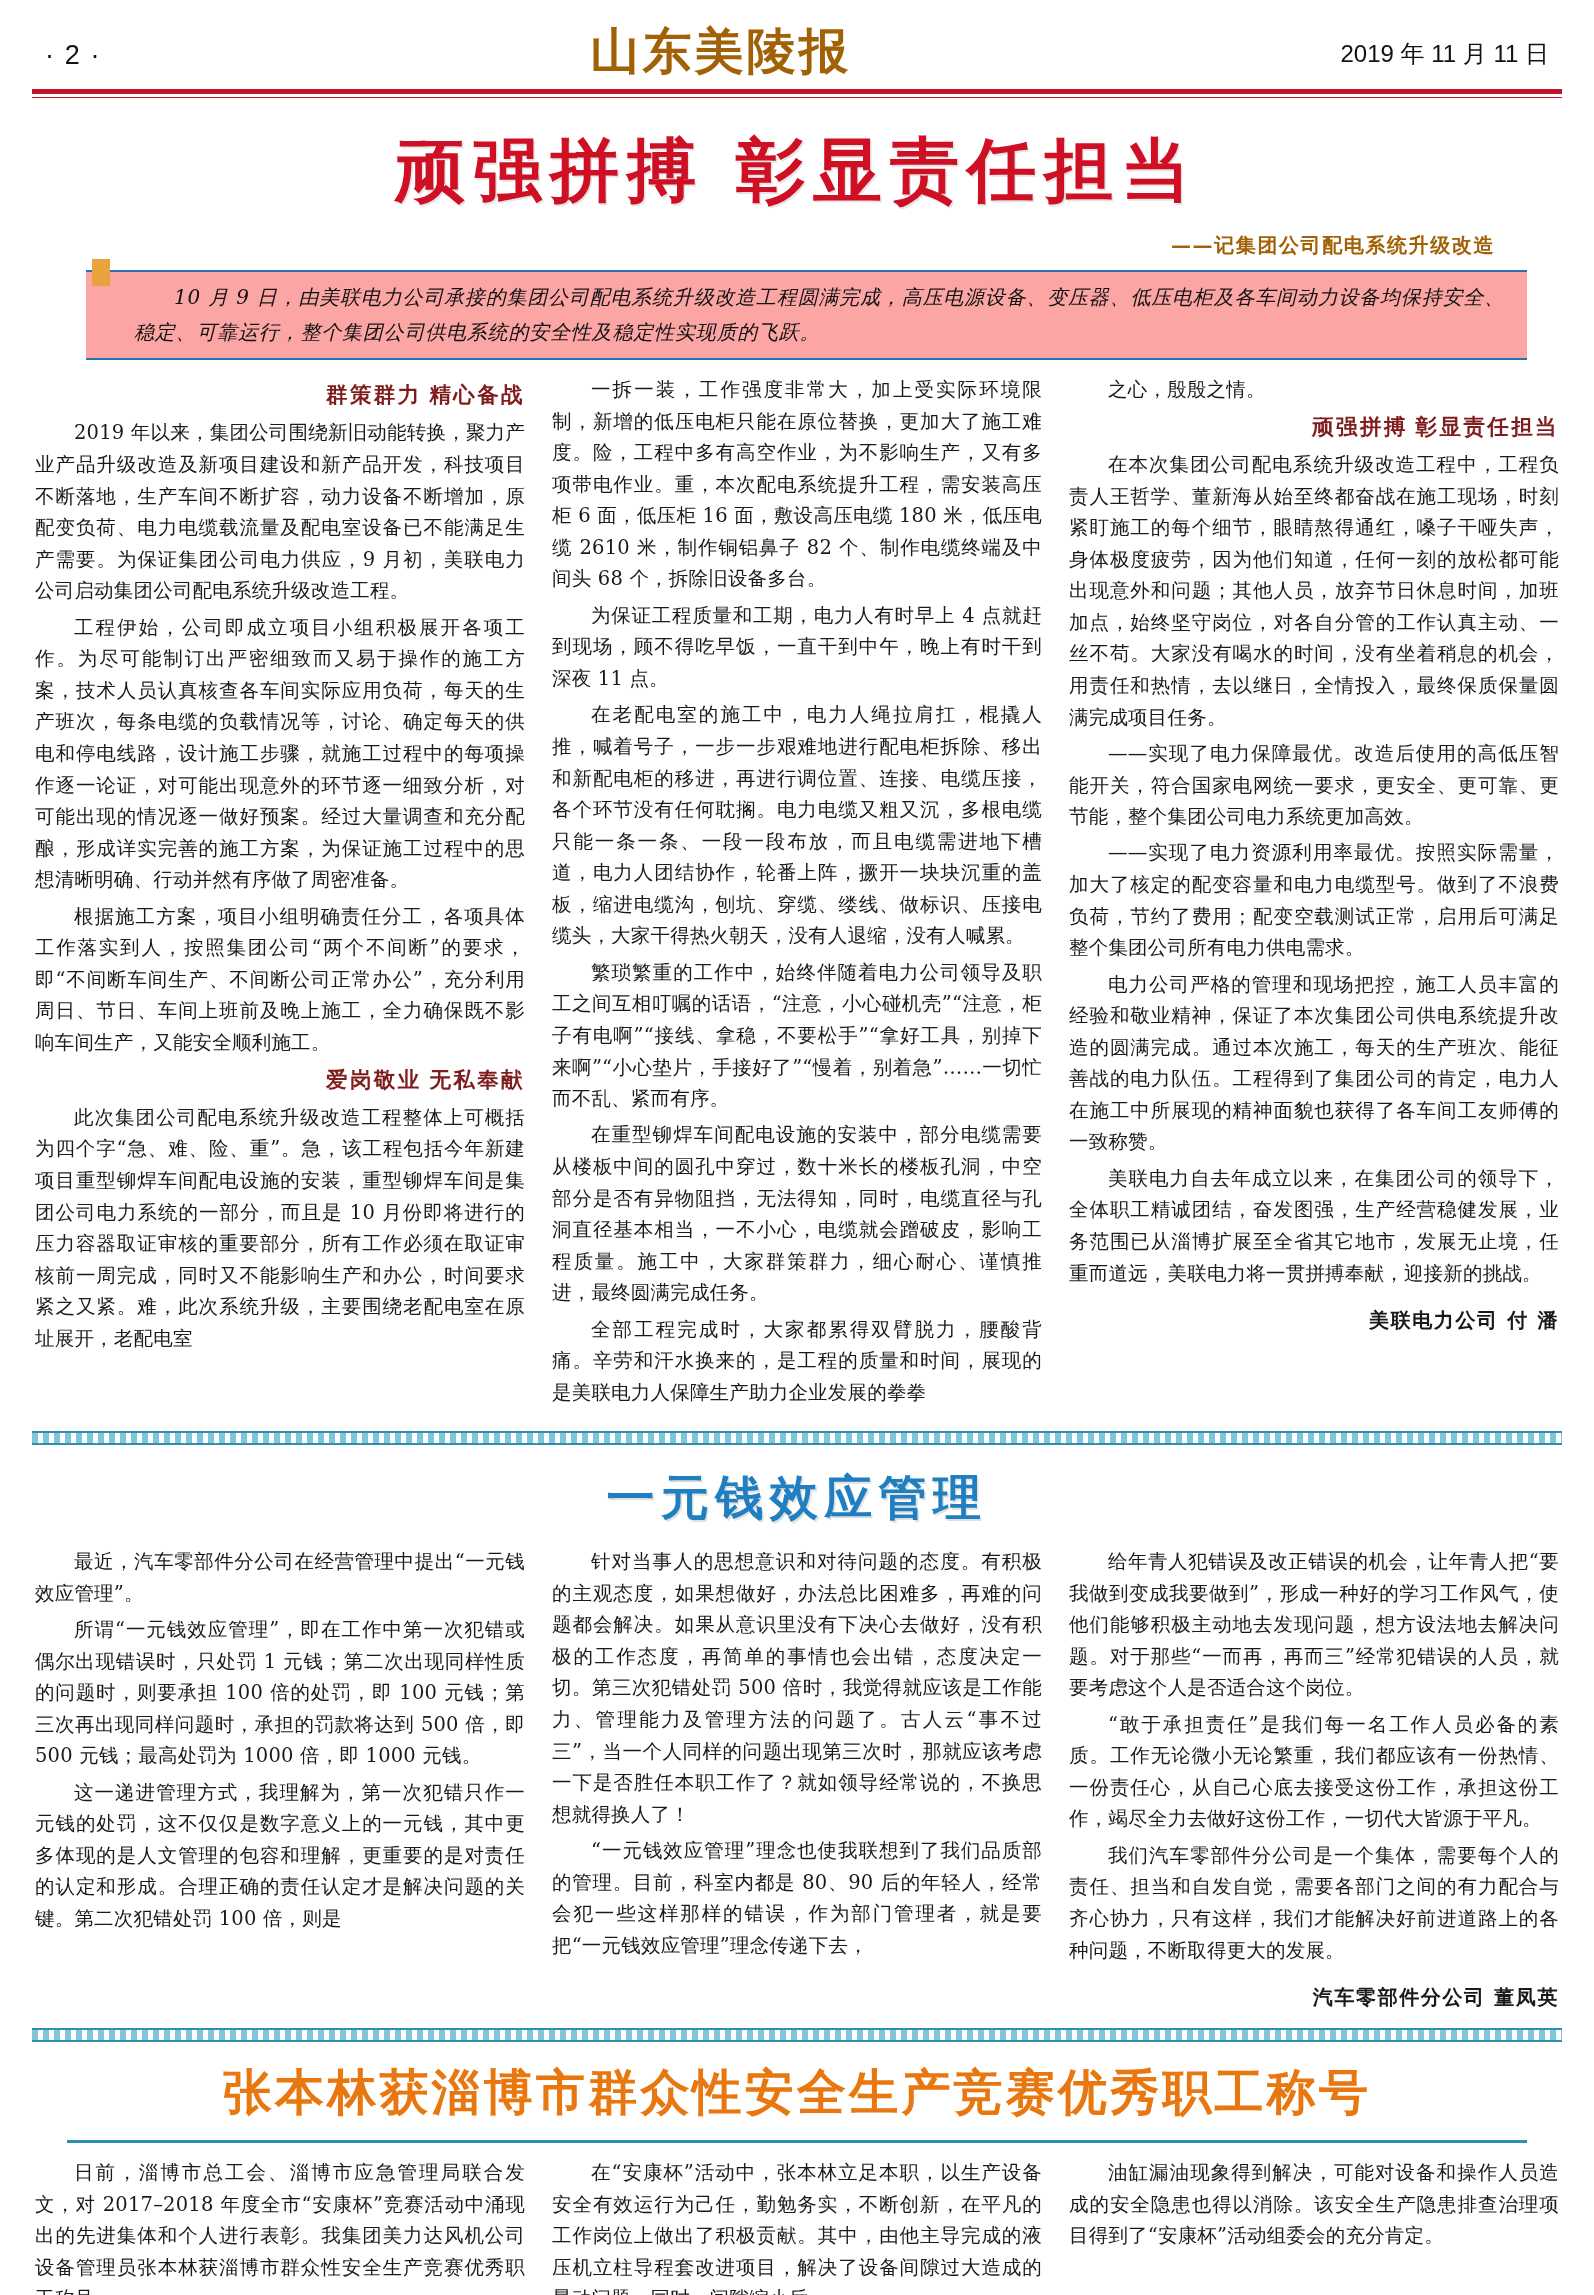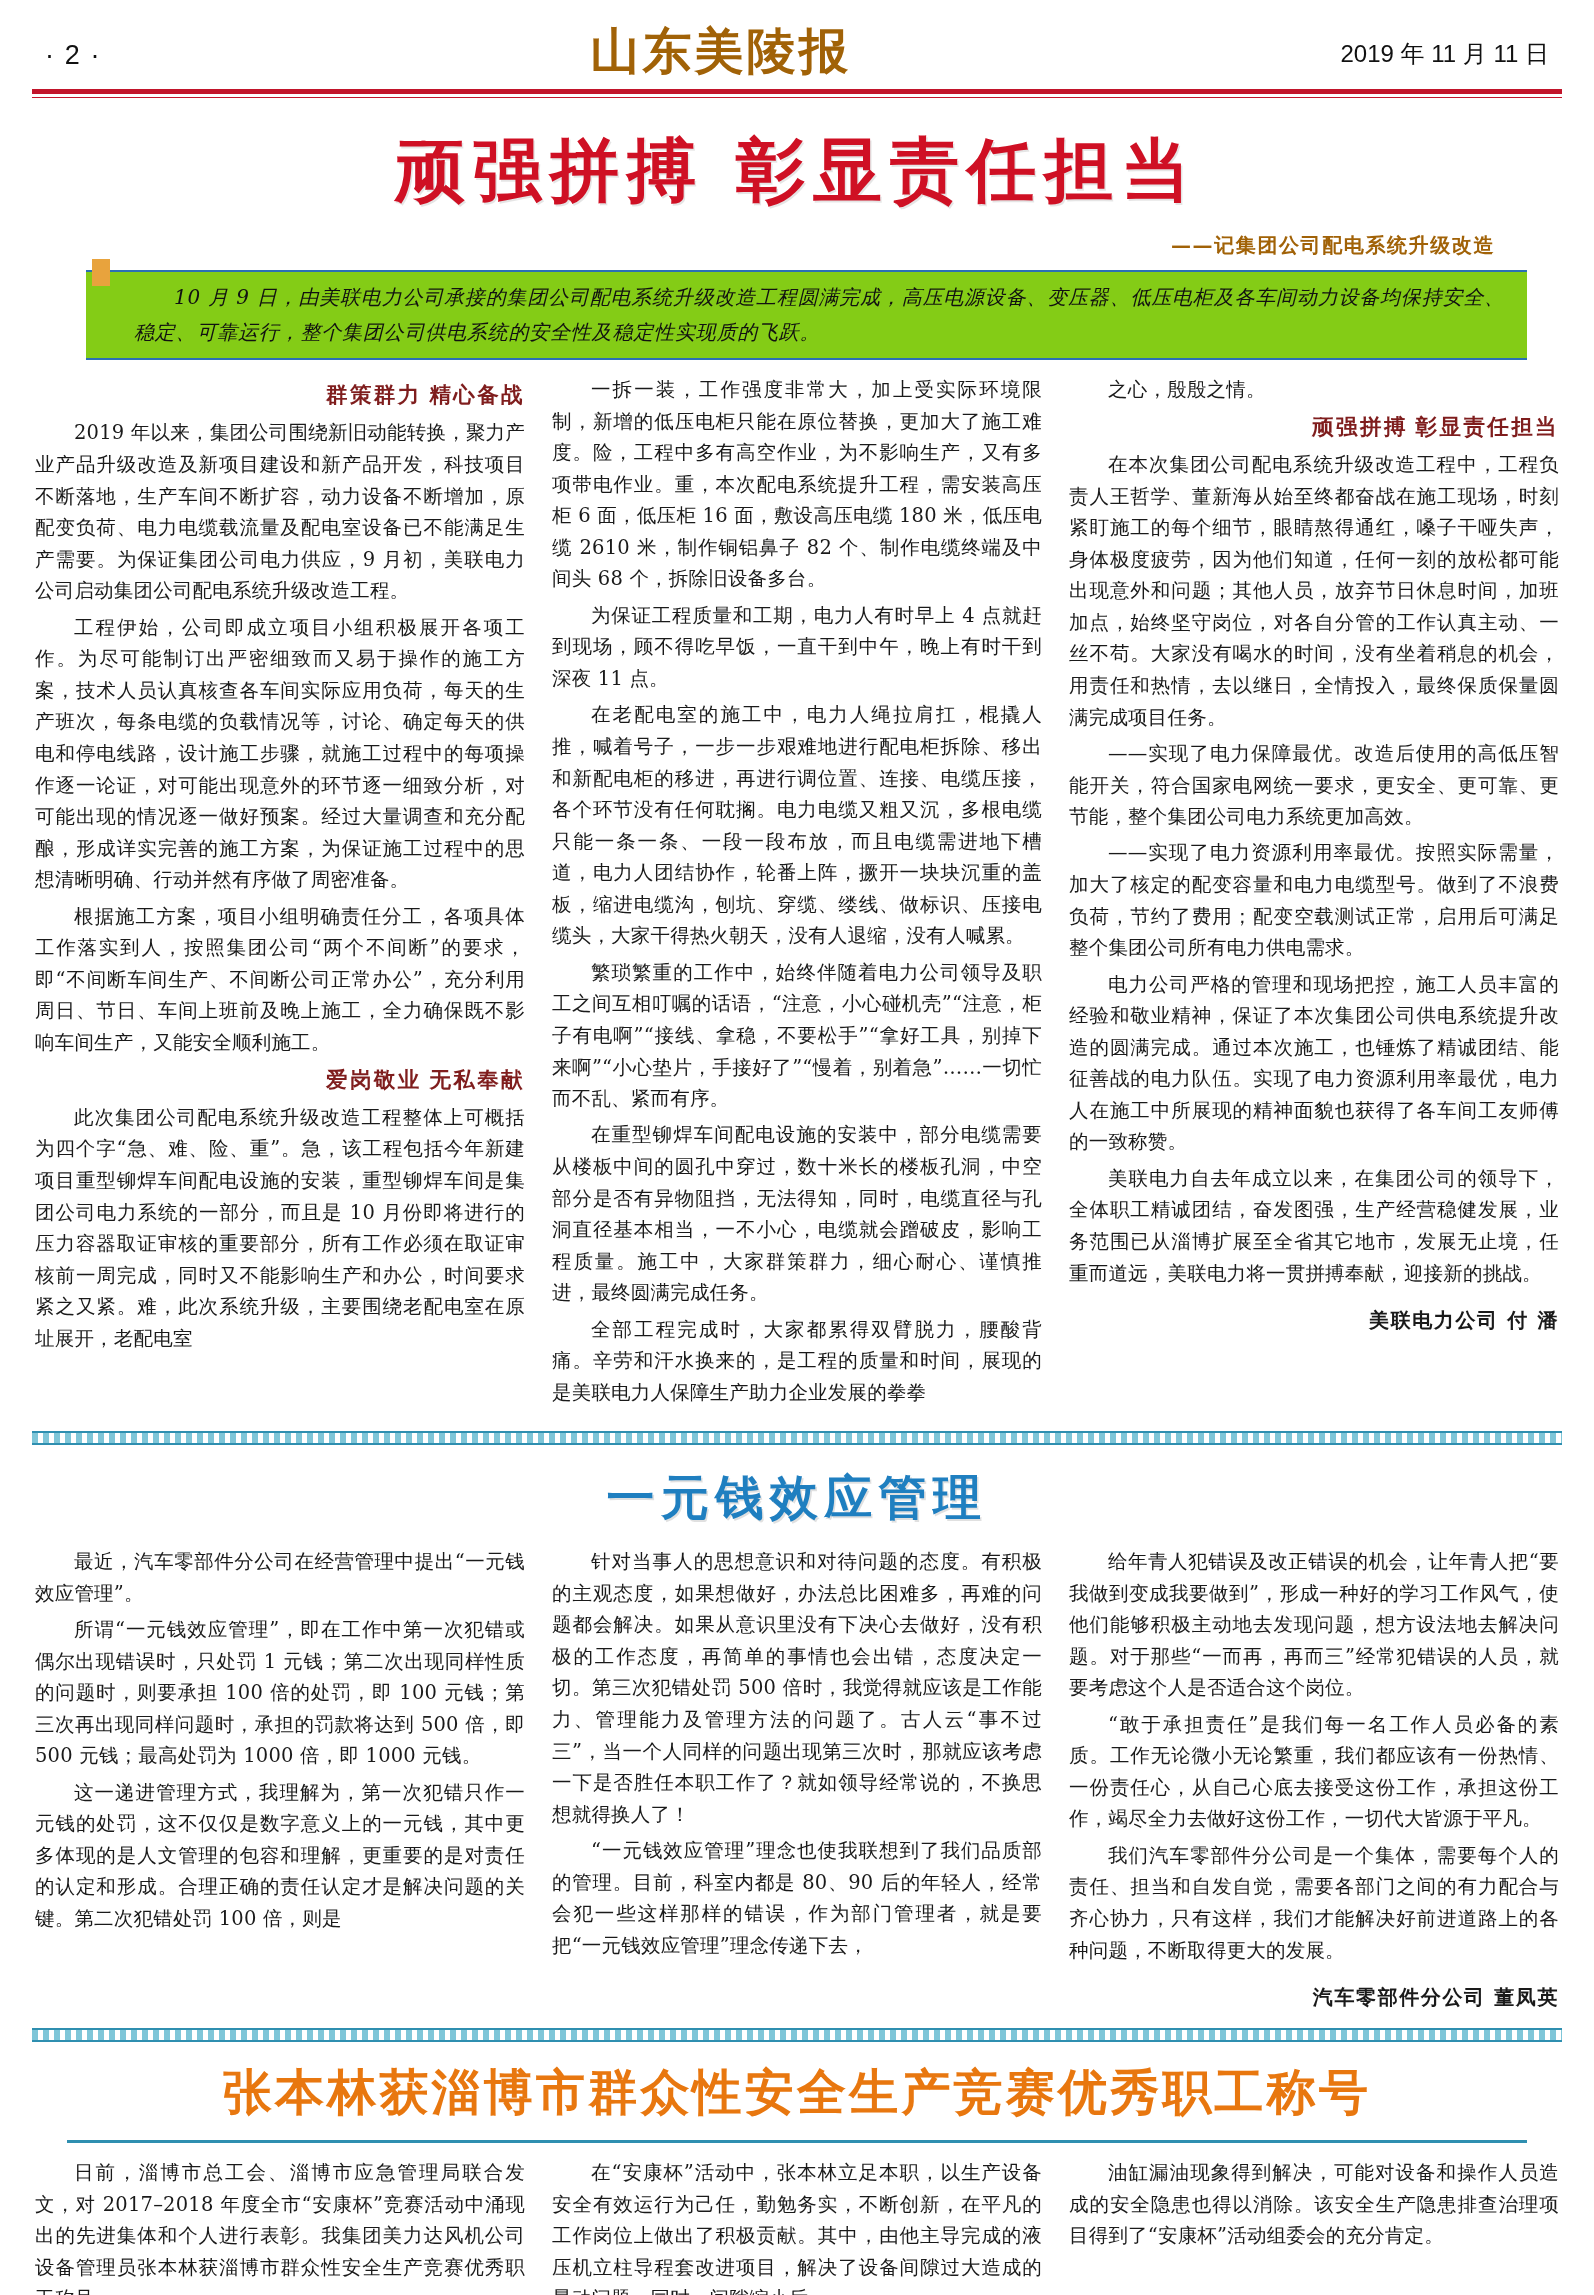--- a/index.html
+++ b/index.html
@@ -91,21 +91,21 @@
     margin: 14.3px 64px 8px 0;
     font-family: "DejaVu Serif", serif;
   }
   .lead-box {
     position: relative;
     margin: 11px 32px 14.3px 51px;
     padding: 8px 11px 8px 48px;
     box-sizing: border-box;
     border-top: 2.4px solid #2b6fb5;
     border-bottom: 2.4px solid #2b6fb5;
-    background: #84cc16;
+    background: #fca5a5;
   }
   .lead-box .corner {
     position: absolute;
     left: 6.4px;
     top: -12.8px;
     width: 17.5px;
     height: 27px;
     background: #e8a33d;
   }
   .lead-text {
@@ -234,21 +234,21 @@
         <p class="body">繁琐繁重的工作中，始终伴随着电力公司领导及职工之间互相叮嘱的话语，“注意，小心碰机壳”“注意，柜子有电啊”“接线、拿稳，不要松手”“拿好工具，别掉下来啊”“小心垫片，手接好了”“慢着，别着急”……一切忙而不乱、紧而有序。</p>
         <p class="body">在重型铆焊车间配电设施的安装中，部分电缆需要从楼板中间的圆孔中穿过，数十米长的楼板孔洞，中空部分是否有异物阻挡，无法得知，同时，电缆直径与孔洞直径基本相当，一不小心，电缆就会蹭破皮，影响工程质量。施工中，大家群策群力，细心耐心、谨慎推进，最终圆满完成任务。</p>
         <p class="body">全部工程完成时，大家都累得双臂脱力，腰酸背痛。辛劳和汗水换来的，是工程的质量和时间，展现的是美联电力人保障生产助力企业发展的拳拳</p>
       </div>
       <div class="col">
         <p class="body">之心，殷殷之情。</p>
         <div class="subhead">顽强拼搏  彰显责任担当</div>
         <p class="body">在本次集团公司配电系统升级改造工程中，工程负责人王哲学、董新海从始至终都奋战在施工现场，时刻紧盯施工的每个细节，眼睛熬得通红，嗓子干哑失声，身体极度疲劳，因为他们知道，任何一刻的放松都可能出现意外和问题；其他人员，放弃节日休息时间，加班加点，始终坚守岗位，对各自分管的工作认真主动、一丝不苟。大家没有喝水的时间，没有坐着稍息的机会，用责任和热情，去以继日，全情投入，最终保质保量圆满完成项目任务。</p>
         <p class="body">——实现了电力保障最优。改造后使用的高低压智能开关，符合国家电网统一要求，更安全、更可靠、更节能，整个集团公司电力系统更加高效。</p>
         <p class="body">——实现了电力资源利用率最优。按照实际需量，加大了核定的配变容量和电力电缆型号。做到了不浪费负荷，节约了费用；配变空载测试正常，启用后可满足整个集团公司所有电力供电需求。</p>
-        <p class="body">电力公司严格的管理和现场把控，施工人员丰富的经验和敬业精神，保证了本次集团公司供电系统提升改造的圆满完成。通过本次施工，也锤炼了精诚团结、能征善战的电力队伍。实现了电力资源利用率最优，电力人在施工中所展现的精神面貌也获得了各车间工友师傅的一致称赞。</p>
+        <p class="body">电力公司严格的管理和现场把控，施工人员丰富的经验和敬业精神，保证了本次集团公司供电系统提升改造的圆满完成。通过本次施工，每天的生产班次、能征善战的电力队伍。工程得到了集团公司的肯定，电力人在施工中所展现的精神面貌也获得了各车间工友师傅的一致称赞。</p>
         <p class="body">美联电力自去年成立以来，在集团公司的领导下，全体职工精诚团结，奋发图强，生产经营稳健发展，业务范围已从淄博扩展至全省其它地市，发展无止境，任重而道远，美联电力将一贯拼搏奉献，迎接新的挑战。</p>
         <div class="byline">美联电力公司  付 潘</div>
       </div>
     </div>
   </div>
 
   <div class="sep"></div>
 
   <div class="article">
     <div class="headline-2">一元钱效应管理</div>

